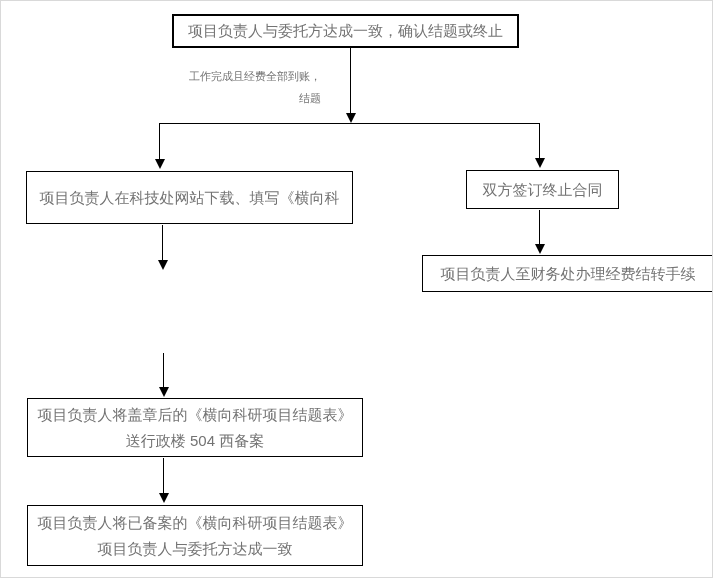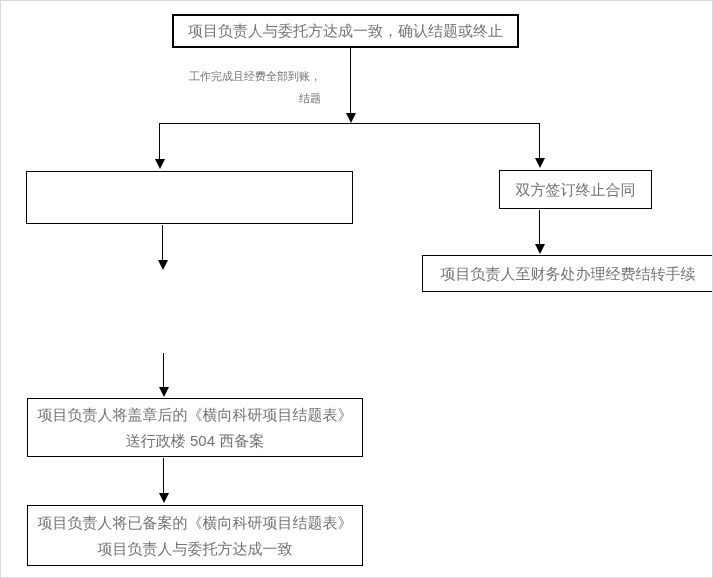--- a/index.html
+++ b/index.html
@@ -44,21 +44,21 @@
     text-align: right;
     white-space: nowrap;
   }
 
   
   #node-top    { left: 171px; top: 13px;  width: 347px; height: 34px; border-width: 2px; }
   #node-left1  { left: 25px;  top: 170px; width: 327px; height: 53px; }
   #node-left2  { left: 25px;  top: 271px; width: 334px; height: 80px; }
   #node-left3  { left: 26px;  top: 397px; width: 336px; height: 59px; }
   #node-left4  { left: 26px;  top: 504px; width: 336px; height: 61px; }
-  #node-right1 { left: 465px; top: 169px; width: 153px; height: 39px; margin-left: 33px; }
+  #node-right1 { left: 465px; top: 169px; width: 153px; height: 39px; }
   #node-right2 { left: 405px; top: 254px; width: 292px; height: 37px; margin-left: 16px; }
 
   
   #line-top-down      { left: 349px; top: 47px;  height: 65px; }
   #head-top-down      { left: 345px; top: 112px; }
   #line-branch        { left: 158px; top: 122px; width: 381px; }
   #line-branch-left   { left: 158px; top: 123px; height: 35px; }
   #head-branch-left   { left: 154px; top: 158px; }
   #line-branch-right  { left: 538px; top: 123px; height: 34px; }
   #head-branch-right  { left: 534px; top: 157px; }
@@ -78,20 +78,21 @@
 </head>
 <body>
 
 <div class="canvas">
 
   <div class="box" id="node-top">
     <span>项目负责人与委托方达成一致，确认结题或终止</span>
   </div>
 
   <div class="box" id="node-left1">
+    <span>项目负责人在科技处网站下载、填写《横向科</span>
   </div>
 
 
   <div class="box" id="node-left3">
     <span>项目负责人将盖章后的《横向科研项目结题表》</span>
     <span>送行政楼 504 西备案</span>
   </div>
 
   <div class="box" id="node-left4">
     <span>项目负责人将已备案的《横向科研项目结题表》</span>

